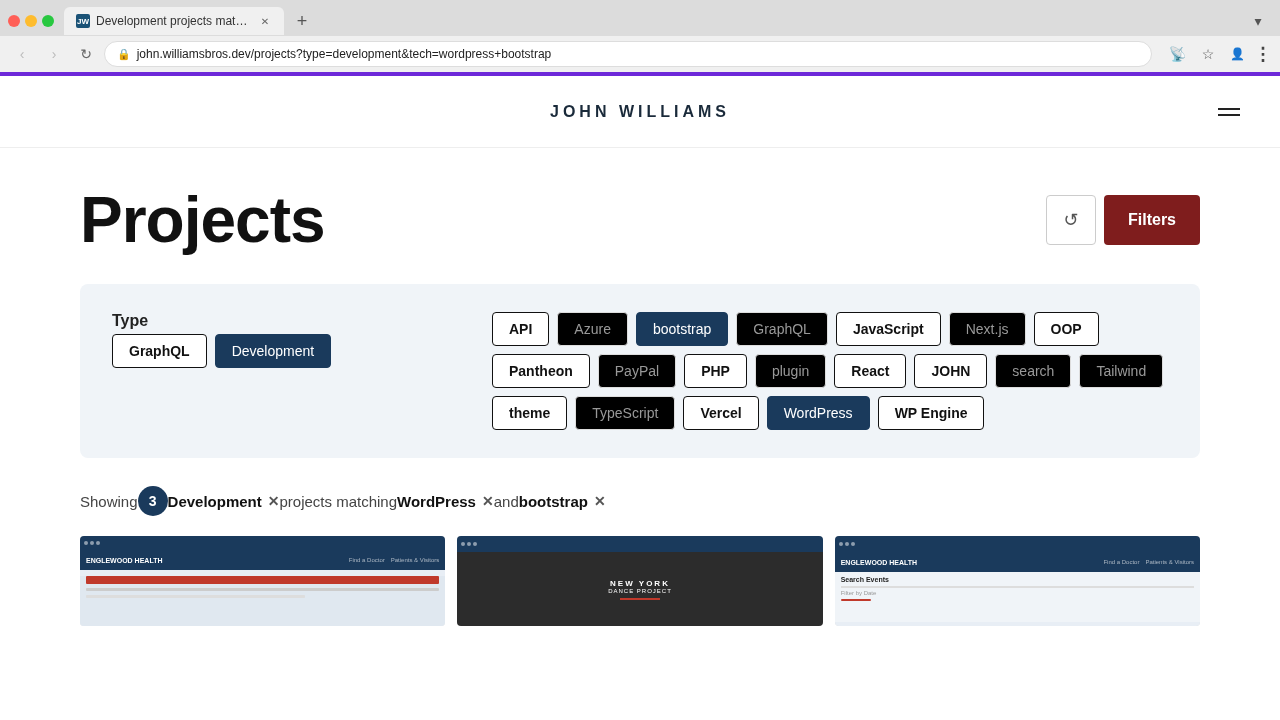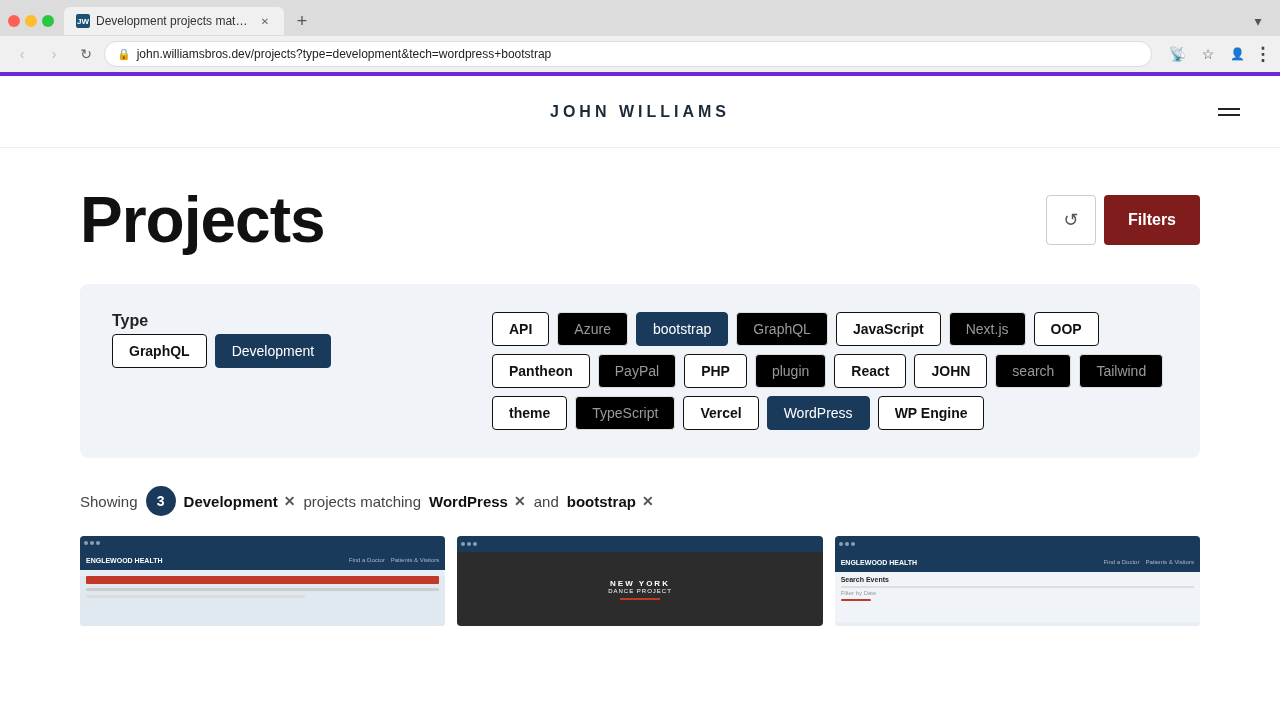--- a/index.html
+++ b/index.html
@@ -134,21 +134,21 @@
     .tag.active-dark {
       background: #1a3a5c; color: #fff; border-color: #1a3a5c;
     }
     .tag.active-outline {
       background: #fff; color: #111; border-color: #111; font-weight: 700;
     }
     .tag.muted { color: #999; border-color: #ddd; }
 
     
     .results-bar {
-      display: flex; align-items: center; gap: 8px;
+      display: flex; align-items: center; 
       font-size: 15px; color: #444; margin-bottom: 20px;
     }
     .count-badge {
       width: 30px; height: 30px; border-radius: 50%;
       background: #1a3a5c; color: #fff;
       display: flex; align-items: center; justify-content: center;
       font-size: 14px; font-weight: 700;
     }
     .filter-chip {
       display: flex; align-items: center; gap: 4px;

